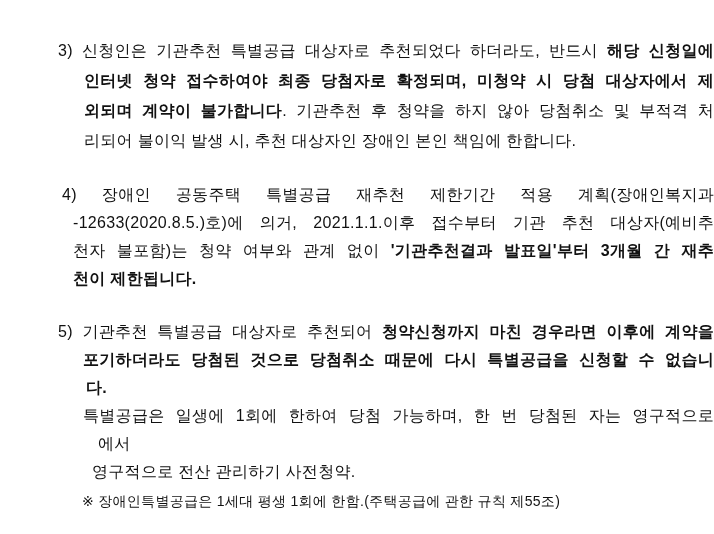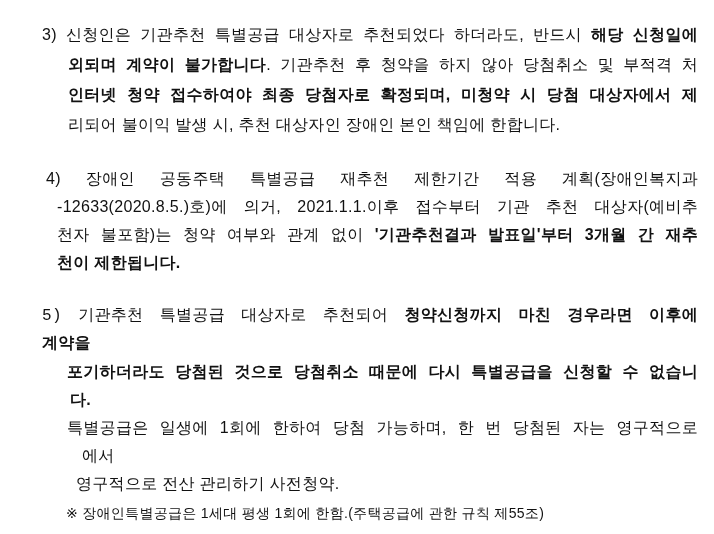--- a/index.html
+++ b/index.html
@@ -6,21 +6,21 @@
   .page{
     position:relative;
     width:714px;height:534px;
     background:#ffffff;
     overflow:hidden;
     box-sizing:border-box;
     padding-top:20px;
     font-family:"Liberation Sans","DejaVu Sans",sans-serif;
     color:#111111;
   }
-  .para{margin:0;}
+  .para{margin:16px;}
   .para + .para{margin-top:25px;}
   .line{
     font-size:16px;
     letter-spacing:0.3px;
     word-break:keep-all;
     white-space:normal;
   }
   .para-3 .line{line-height:30px;}
   .para-4 .line{line-height:28px;}
   .para-5 .line{line-height:28px;}
@@ -29,32 +29,32 @@
   .b{font-weight:700;}
   .r{font-weight:400;}
 </style>
 </head>
 <body>
 
 <div class="page" style="background: rgb(255, 255, 255); color: rgb(17, 17, 17);">
   <div>
       <div class="para para-3">
         <div class="line j" style="margin-left: 42px; width: 656px;"><span class="r">3) </span><span class="r">신청인은 기관추천 특별공급 대상자로 추천되었다 하더라도, 반드시 </span><span class="b">해당 신청일에</span></div>
+        <div class="line j" style="margin-left: 68px; width: 630px;"><span class="b">인터넷 청약 접수하여야 최종 당첨자로 확정되며, 미청약 시 당첨 대상자에서 제</span></div>
         <div class="line j" style="margin-left: 68px; width: 630px;"><span class="b">외되며 계약이 불가합니다</span><span class="r">. 기관추천 후 청약을 하지 않아 당첨취소 및 부적격 처</span></div>
-        <div class="line j" style="margin-left: 68px; width: 630px;"><span class="b">인터넷 청약 접수하여야 최종 당첨자로 확정되며, 미청약 시 당첨 대상자에서 제</span></div>
         <div class="line" style="margin-left: 68px; width: 630px;"><span class="r">리되어 불이익 발생 시, 추천 대상자인 장애인 본인 책임에 한합니다.</span></div>
       </div>
       <div class="para para-4">
         <div class="line j" style="margin-left: 46px; width: 652px;"><span class="r">4) </span><span class="r">장애인 공동주택 특별공급 재추천 제한기간 적용 계획(장애인복지과</span></div>
         <div class="line j" style="margin-left: 57px; width: 641px;"><span class="r">-12633(2020.8.5.)호)에 의거, 2021.1.1.이후 접수부터 기관 추천 대상자(예비추</span></div>
         <div class="line j" style="margin-left: 57px; width: 641px;"><span class="r">천자 불포함)는 청약 여부와 관계 없이 </span><span class="b">'기관추천결과 발표일'부터 3개월 간 재추</span></div>
         <div class="line" style="margin-left: 57px; width: 641px;"><span class="b">천이 제한됩니다.</span></div>
       </div>
       <div class="para para-5">
-        <div class="line j" style="margin-left: 42px; width: 656px; font-family: Liberation Mono, monospace;"><span class="r">5) </span><span class="r">기관추천 특별공급 대상자로 추천되어 </span><span class="b">청약신청까지 마친 경우라면 이후에 계약을</span></div>
+        <div class="line j" style="margin-left: 42px; width: 656px;"><span class="r">5) </span><span class="r">기관추천 특별공급 대상자로 추천되어 </span><span class="b">청약신청까지 마친 경우라면 이후에 계약을</span></div>
         <div class="line j" style="margin-left: 67px; width: 631px;"><span class="b">포기하더라도 당첨된 것으로 당첨취소 때문에 다시 특별공급을 신청할 수 없습니</span></div>
         <div class="line" style="margin-left: 70px; width: 628px;"><span class="b">다.</span></div>
         <div class="line j" style="margin-left: 67px; width: 631px;"><span class="r">특별공급은 일생에 1회에 한하여 당첨 가능하며, 한 번 당첨된 자는 영구적으로</span></div>
         <div class="line" style="margin-left: 82px; width: 616px;"><span class="r">에서</span></div>
         <div class="line" style="margin-left: 76px; width: 622px;"><span class="r">영구적으로 전산 관리하기 사전청약.</span></div>
         <div class="line small" style="margin-left: 66px; width: 632px;"><span class="r">※ 장애인특별공급은 1세대 평생 1회에 한함.(주택공급에 관한 규칙 제55조)</span></div>
       </div>
     </div>
 </div>
 

